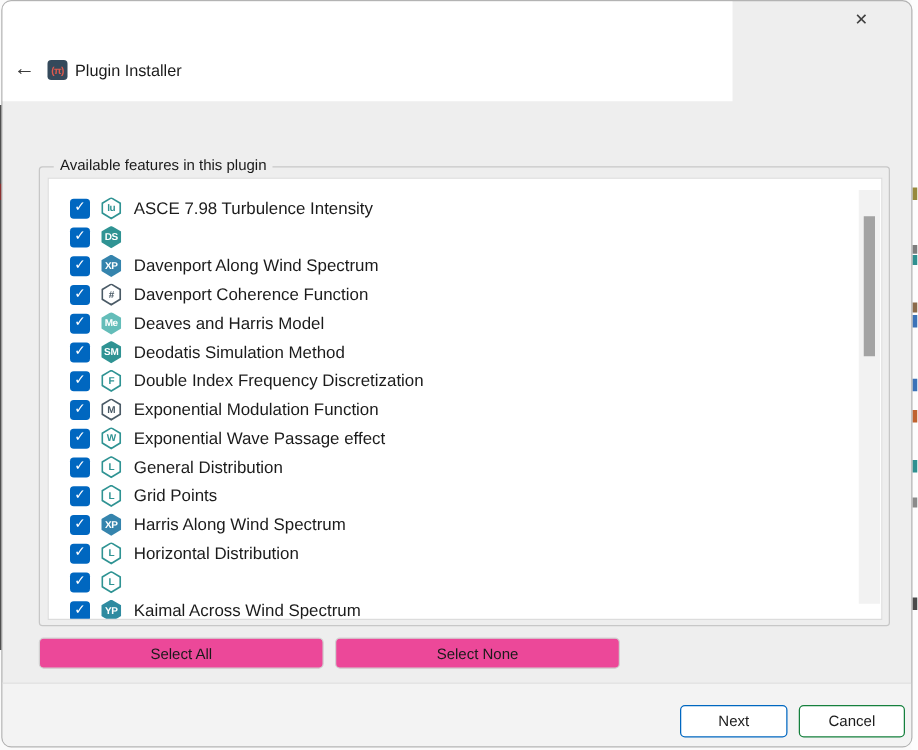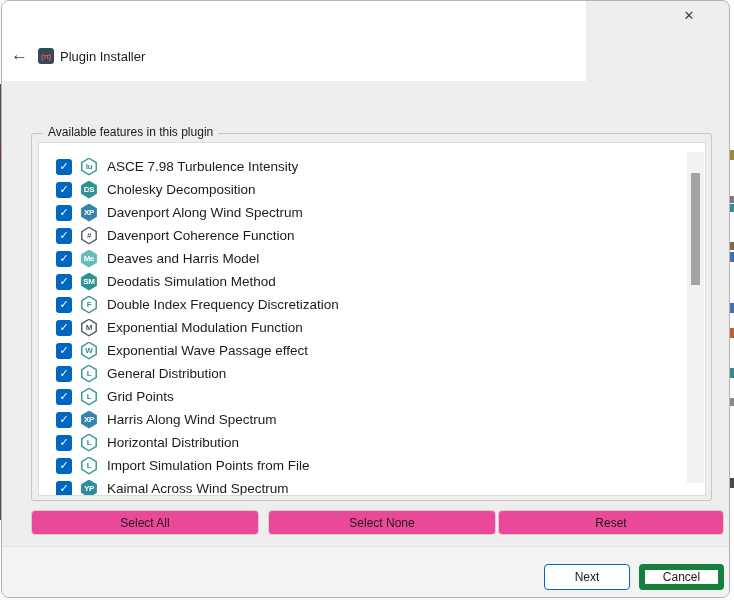--- a/index.html
+++ b/index.html
@@ -60,21 +60,21 @@
   .btn-select-all  { left:29px;  width:228px; }
   .btn-select-none { left:266px; width:228px; }
   .btn-reset       { left:496px; width:226px; }
 
   
   .footer-band { position:absolute; left:0; right:0; top:545px; bottom:0; background:#f3f3f3;
                  border-top:1px solid #e0e0e0; }
   .footer-btn { position:absolute; top:17px; height:26px; border-radius:4px; background:#ffffff;
                 font-size:12px; color:#1b1b1b; font-family:inherit; cursor:default; }
   .btn-next   { left:542px; width:86px; border:1px solid #0067c0; }
-  .btn-cancel { left:637px; width:85px; border:6px solid #15803d; }
+  .btn-cancel { left:637px; width:85px; border:1px solid #15803d; }
 </style>
 </head>
 <body>
 
 <div class="stage">
 
   <div class="bg-left-strip"></div>
   <div class="bg-left-red"></div>
   <div class="bg-right-strip" id="right-strip">
       <div class="frag" style="top: 150px; height: 10px; background: rgb(151, 137, 60);"></div>
@@ -118,21 +118,20 @@
 
   <div class="feature-row">
     <span class="checkbox" style="background: rgb(0, 103, 192);">
       <span class="tick">✓</span>
     </span>
     <span class="hexicon">
       <span class="hex-outer" style="background: rgb(47, 147, 147);"></span>
 
       <span class="hex-letter" style="color: rgb(255, 255, 255);">DS</span>
     </span>
-    <span class="feature-label">Cholesky Decomposition</span>
   </div>
 
   <div class="feature-row">
     <span class="checkbox" style="background: rgb(0, 103, 192);">
       <span class="tick">✓</span>
     </span>
     <span class="hexicon">
       <span class="hex-outer" style="background: rgb(53, 132, 173);"></span>
 
       <span class="hex-letter" style="color: rgb(255, 255, 255);">XP</span>
@@ -262,21 +261,20 @@
 
   <div class="feature-row">
     <span class="checkbox" style="background: rgb(0, 103, 192);">
       <span class="tick">✓</span>
     </span>
     <span class="hexicon">
       <span class="hex-outer" style="background: rgb(47, 147, 147);"></span>
       <span class="hex-inner"></span>
       <span class="hex-letter" style="color: rgb(47, 147, 147);">L</span>
     </span>
-    <span class="feature-label">Import Simulation Points from File</span>
   </div>
 
   <div class="feature-row">
     <span class="checkbox" style="background: rgb(0, 103, 192);">
       <span class="tick">✓</span>
     </span>
     <span class="hexicon">
       <span class="hex-outer" style="background: rgb(47, 139, 160);"></span>
 
       <span class="hex-letter" style="color: rgb(255, 255, 255);">YP</span>
@@ -284,21 +282,20 @@
     <span class="feature-label">Kaimal Across Wind Spectrum</span>
   </div>
 <div class="scrollbar">
           <div class="scroll-thumb"></div>
         </div>
         </div>
     </div>
 
     <button class="action-btn btn-select-all">Select All</button>
     <button class="action-btn btn-select-none">Select None</button>
-    <button class="action-btn btn-reset">Reset</button>
 
     <div class="footer-band">
       <button class="footer-btn btn-next">Next</button>
       <button class="footer-btn btn-cancel">Cancel</button>
     </div>
 
   </div>
 </div>
 
 </body></html>

